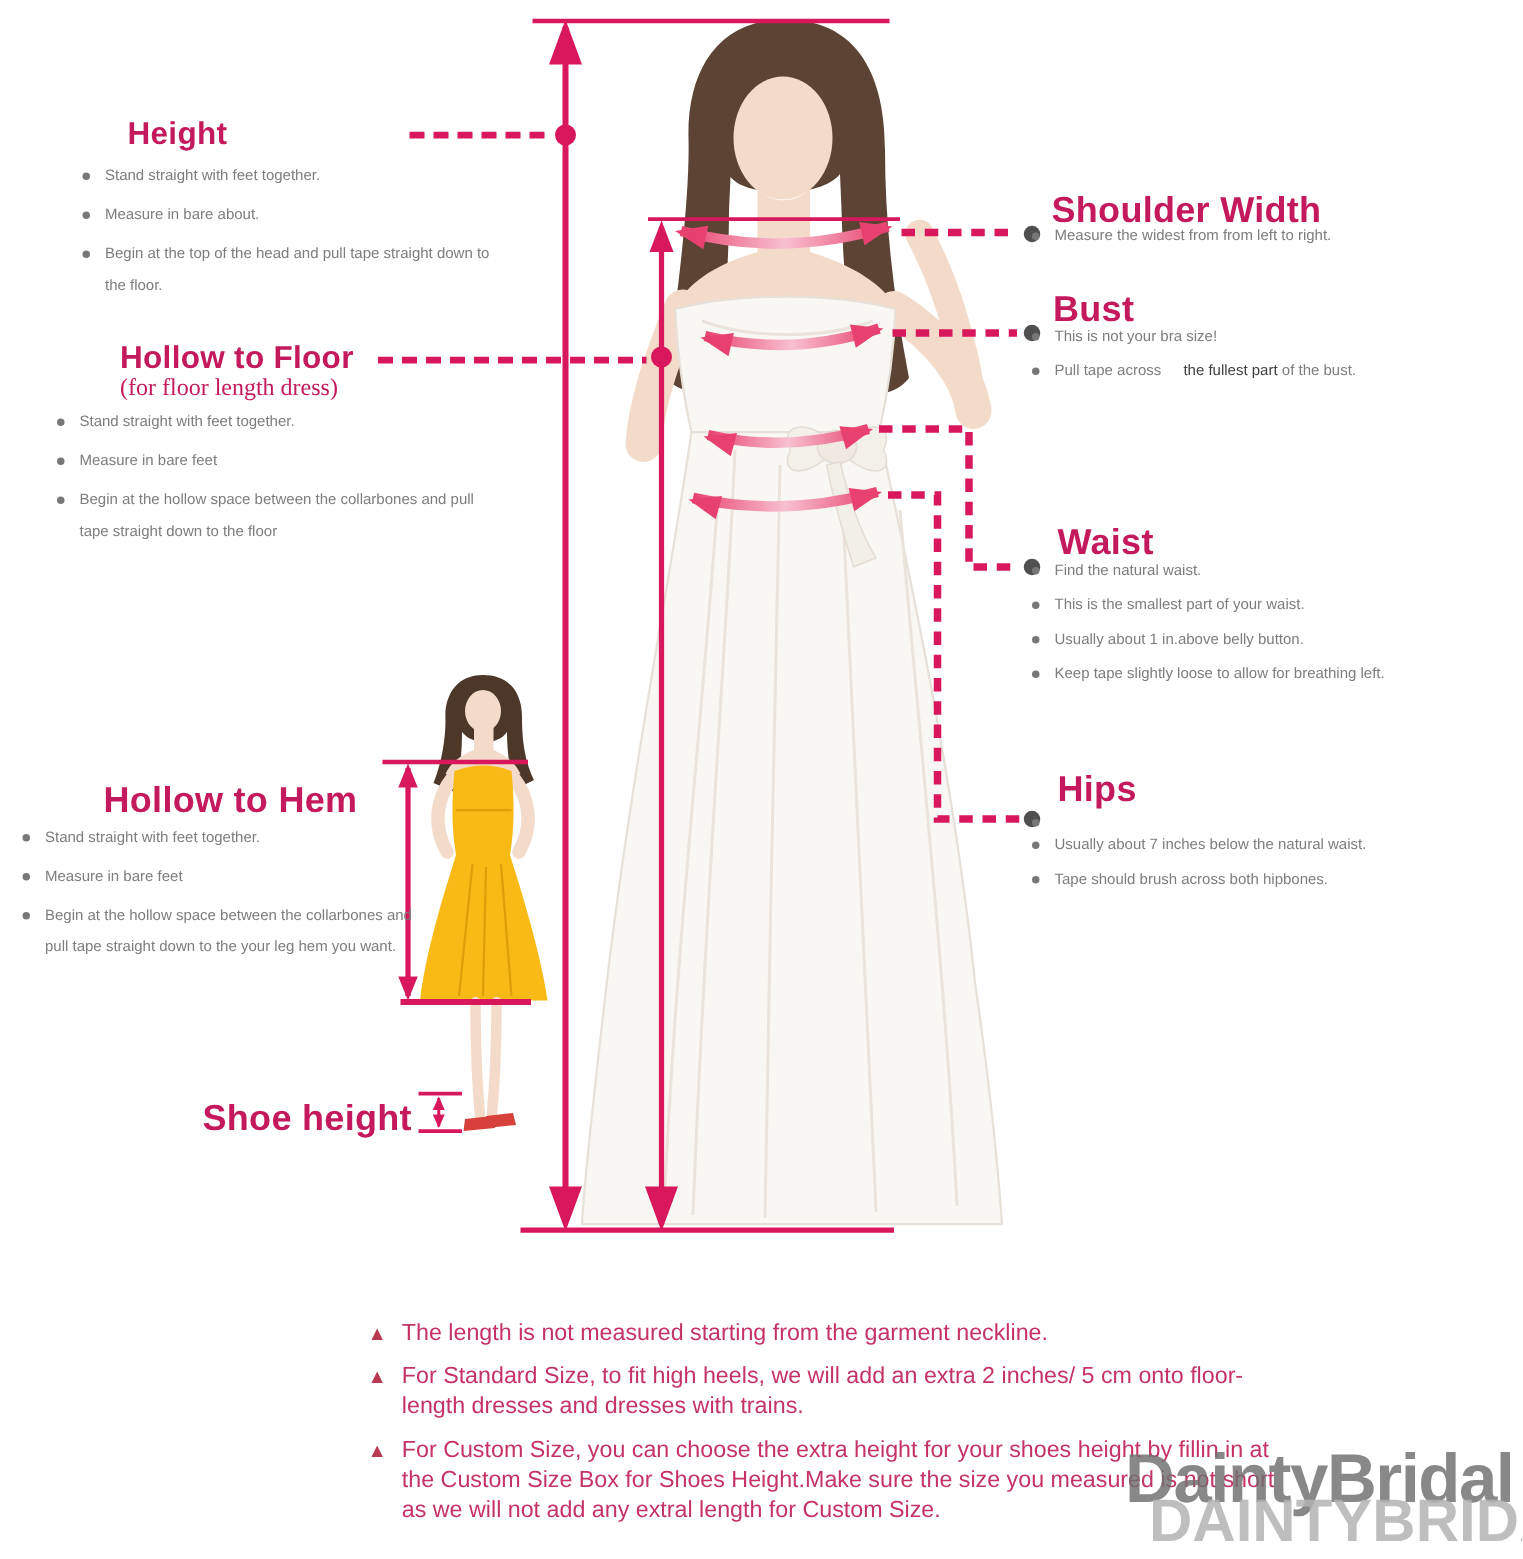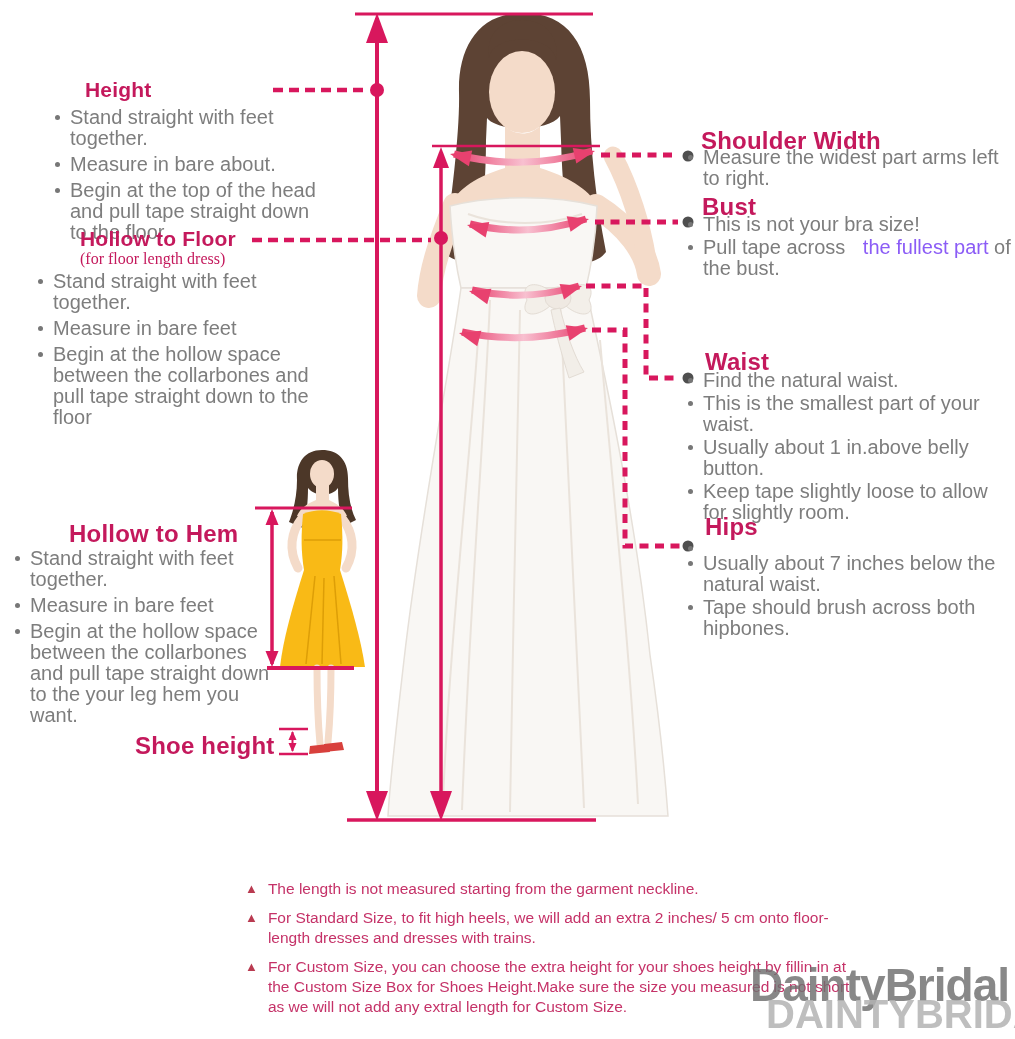--- a/index.html
+++ b/index.html
@@ -6,26 +6,26 @@
   .canvas{
     position:relative;width:1015px;height:1039px;background:#ffffff;
     overflow:hidden;font-family:"Liberation Sans",sans-serif;
   }
   svg{position:absolute;left:0;top:0;}
   .title{
     position:absolute;color:#c4195c;font-weight:700;font-size:24px;
     white-space:nowrap;letter-spacing:.2px;
   }
   .subtitle{position:absolute;color:#c4195c;font-size:16px;white-space:nowrap;font-family:Liberation Serif, serif;}
-  .bullets{position:absolute;color:#7d7d7d;font-size:20px;line-height:21px;}
+  .bullets{position:absolute;color:#7d7d7d;font-size:10px;line-height:21px;}
   .bullet-item{display:flex;gap:10px;margin-bottom:5px;}
   .right-col .bullet-item{margin-bottom:2px;}
   .dot{flex:none;width:5px;height:5px;border-radius:50%;background:#777;margin-top:8px;}
   .txt{color:#7d7d7d;}
-  .hl{color:#8b5cf6;padding-left:12px;}
+  .hl{color:#404040;padding-left:12px;}
   .footnotes{position:absolute;left:245px;top:879px;width:608px;font-size:15.5px;line-height:20px;}
   .note-item{display:flex;gap:10px;margin-bottom:9px;color:#c53268;}
   .note-marker{flex:none;color:#b93a50;font-size:13px;line-height:20px;}
   .wm{position:absolute;font-weight:700;white-space:nowrap;}
   .wm1{right:6px;top:958px;font-size:46px;color:#6f6f6f;opacity:.82;letter-spacing:-1px;}
   .wm2{left:766px;top:992px;font-size:40px;color:#b3b3b3;opacity:.85;letter-spacing:0px;}
 </style>
 </head>
 <body>
 
@@ -222,21 +222,21 @@
         <span class="txt">Begin at the hollow space between the collarbones and pull tape straight down to the your leg hem  you want.</span>
       </div>
     </div>
 
   <div class="title" style="left:135px;top:732px;">Shoe height</div>
 
   <div class="title" style="left:701px;top:127px;">Shoulder Width</div>
   <div class="bullets right-col" style="left:688px;top:147px;width:328px;">
       <div class="bullet-item">
         <span class="dot"></span>
-        <span class="txt">Measure the widest part arms left to right.</span>
+        <span class="txt">Measure the widest from from left to right.</span>
       </div>
     </div>
 
   <div class="title" style="left:702px;top:193px;">Bust</div>
   <div class="bullets right-col" style="left:688px;top:214px;width:328px;">
       <div class="bullet-item">
         <span class="dot"></span>
         <span class="txt">This is not your bra size!</span>
       </div>
       <div class="bullet-item">
@@ -254,21 +254,21 @@
       <div class="bullet-item">
         <span class="dot"></span>
         <span class="txt">This is the smallest part of your waist.</span>
       </div>
       <div class="bullet-item">
         <span class="dot"></span>
         <span class="txt">Usually about 1 in.above belly button.</span>
       </div>
       <div class="bullet-item">
         <span class="dot"></span>
-        <span class="txt">Keep tape slightly loose to allow for slightly room.</span>
+        <span class="txt">Keep tape slightly loose to allow for breathing left.</span>
       </div>
     </div>
 
   <div class="title" style="left:705px;top:513px;">Hips</div>
   <div class="bullets right-col" style="left:688px;top:538px;width:328px;">
       <div class="bullet-item">
         <span class="dot"></span>
       </div>
       <div class="bullet-item">
         <span class="dot"></span>

